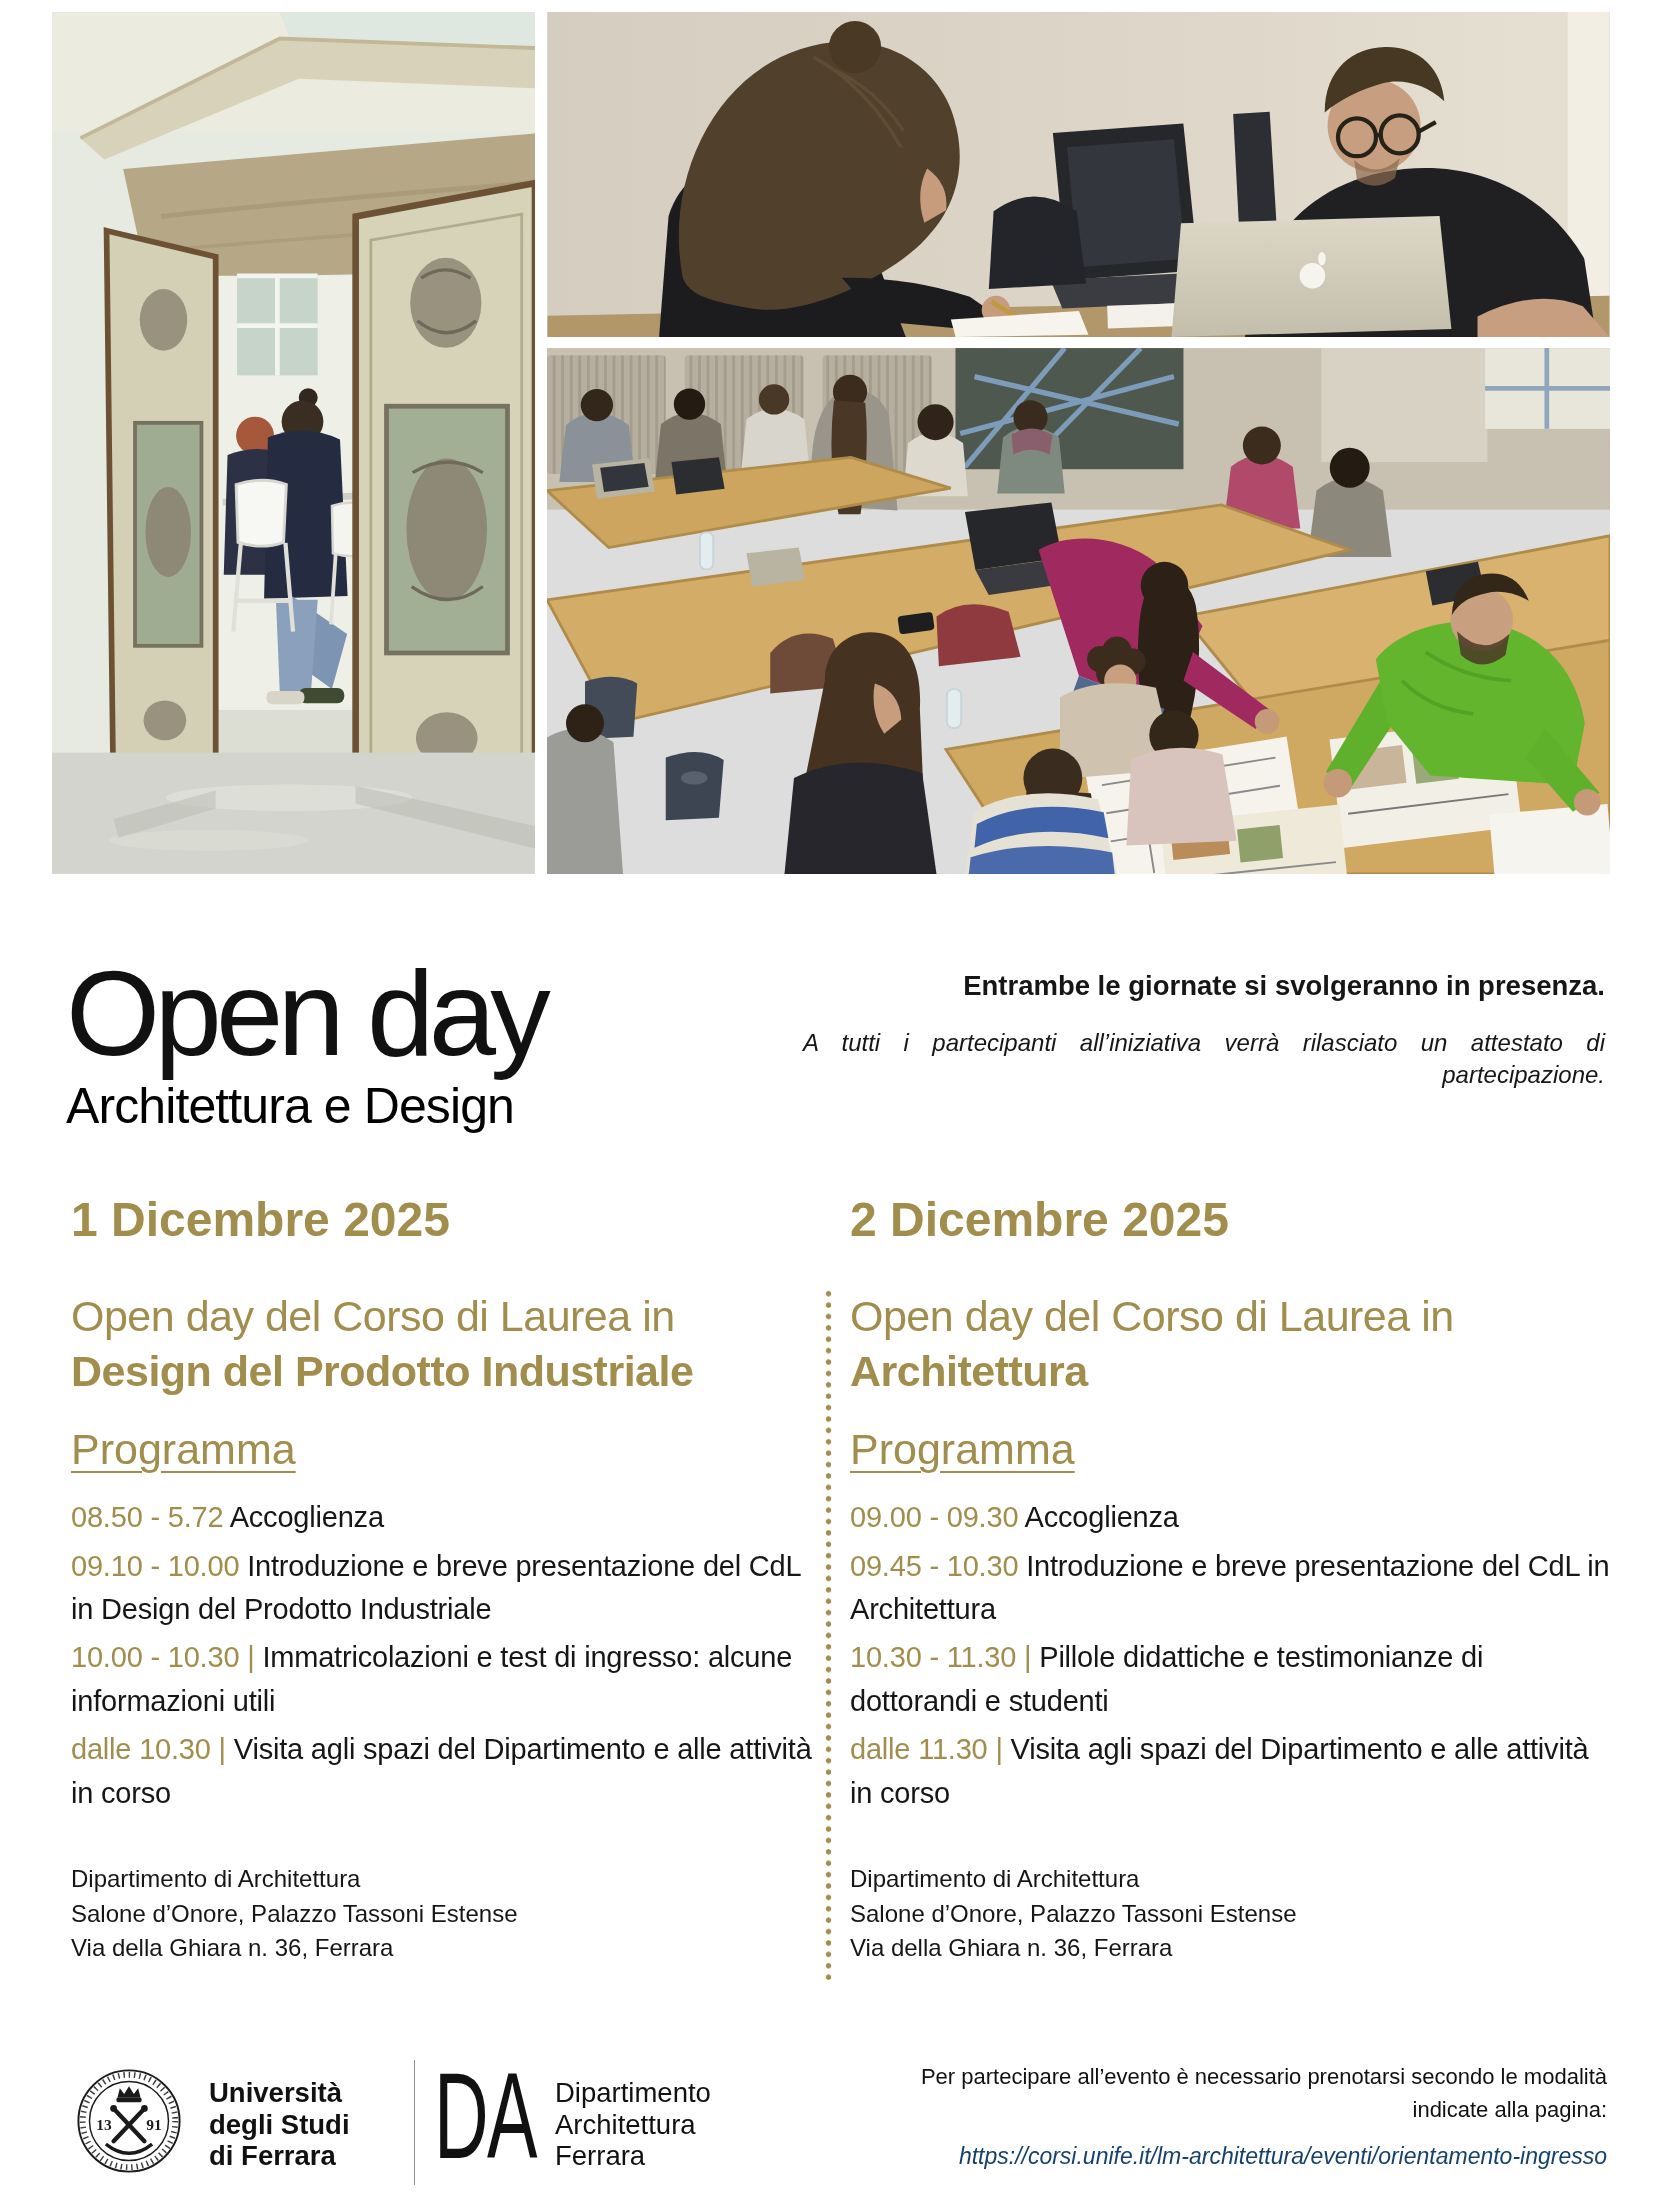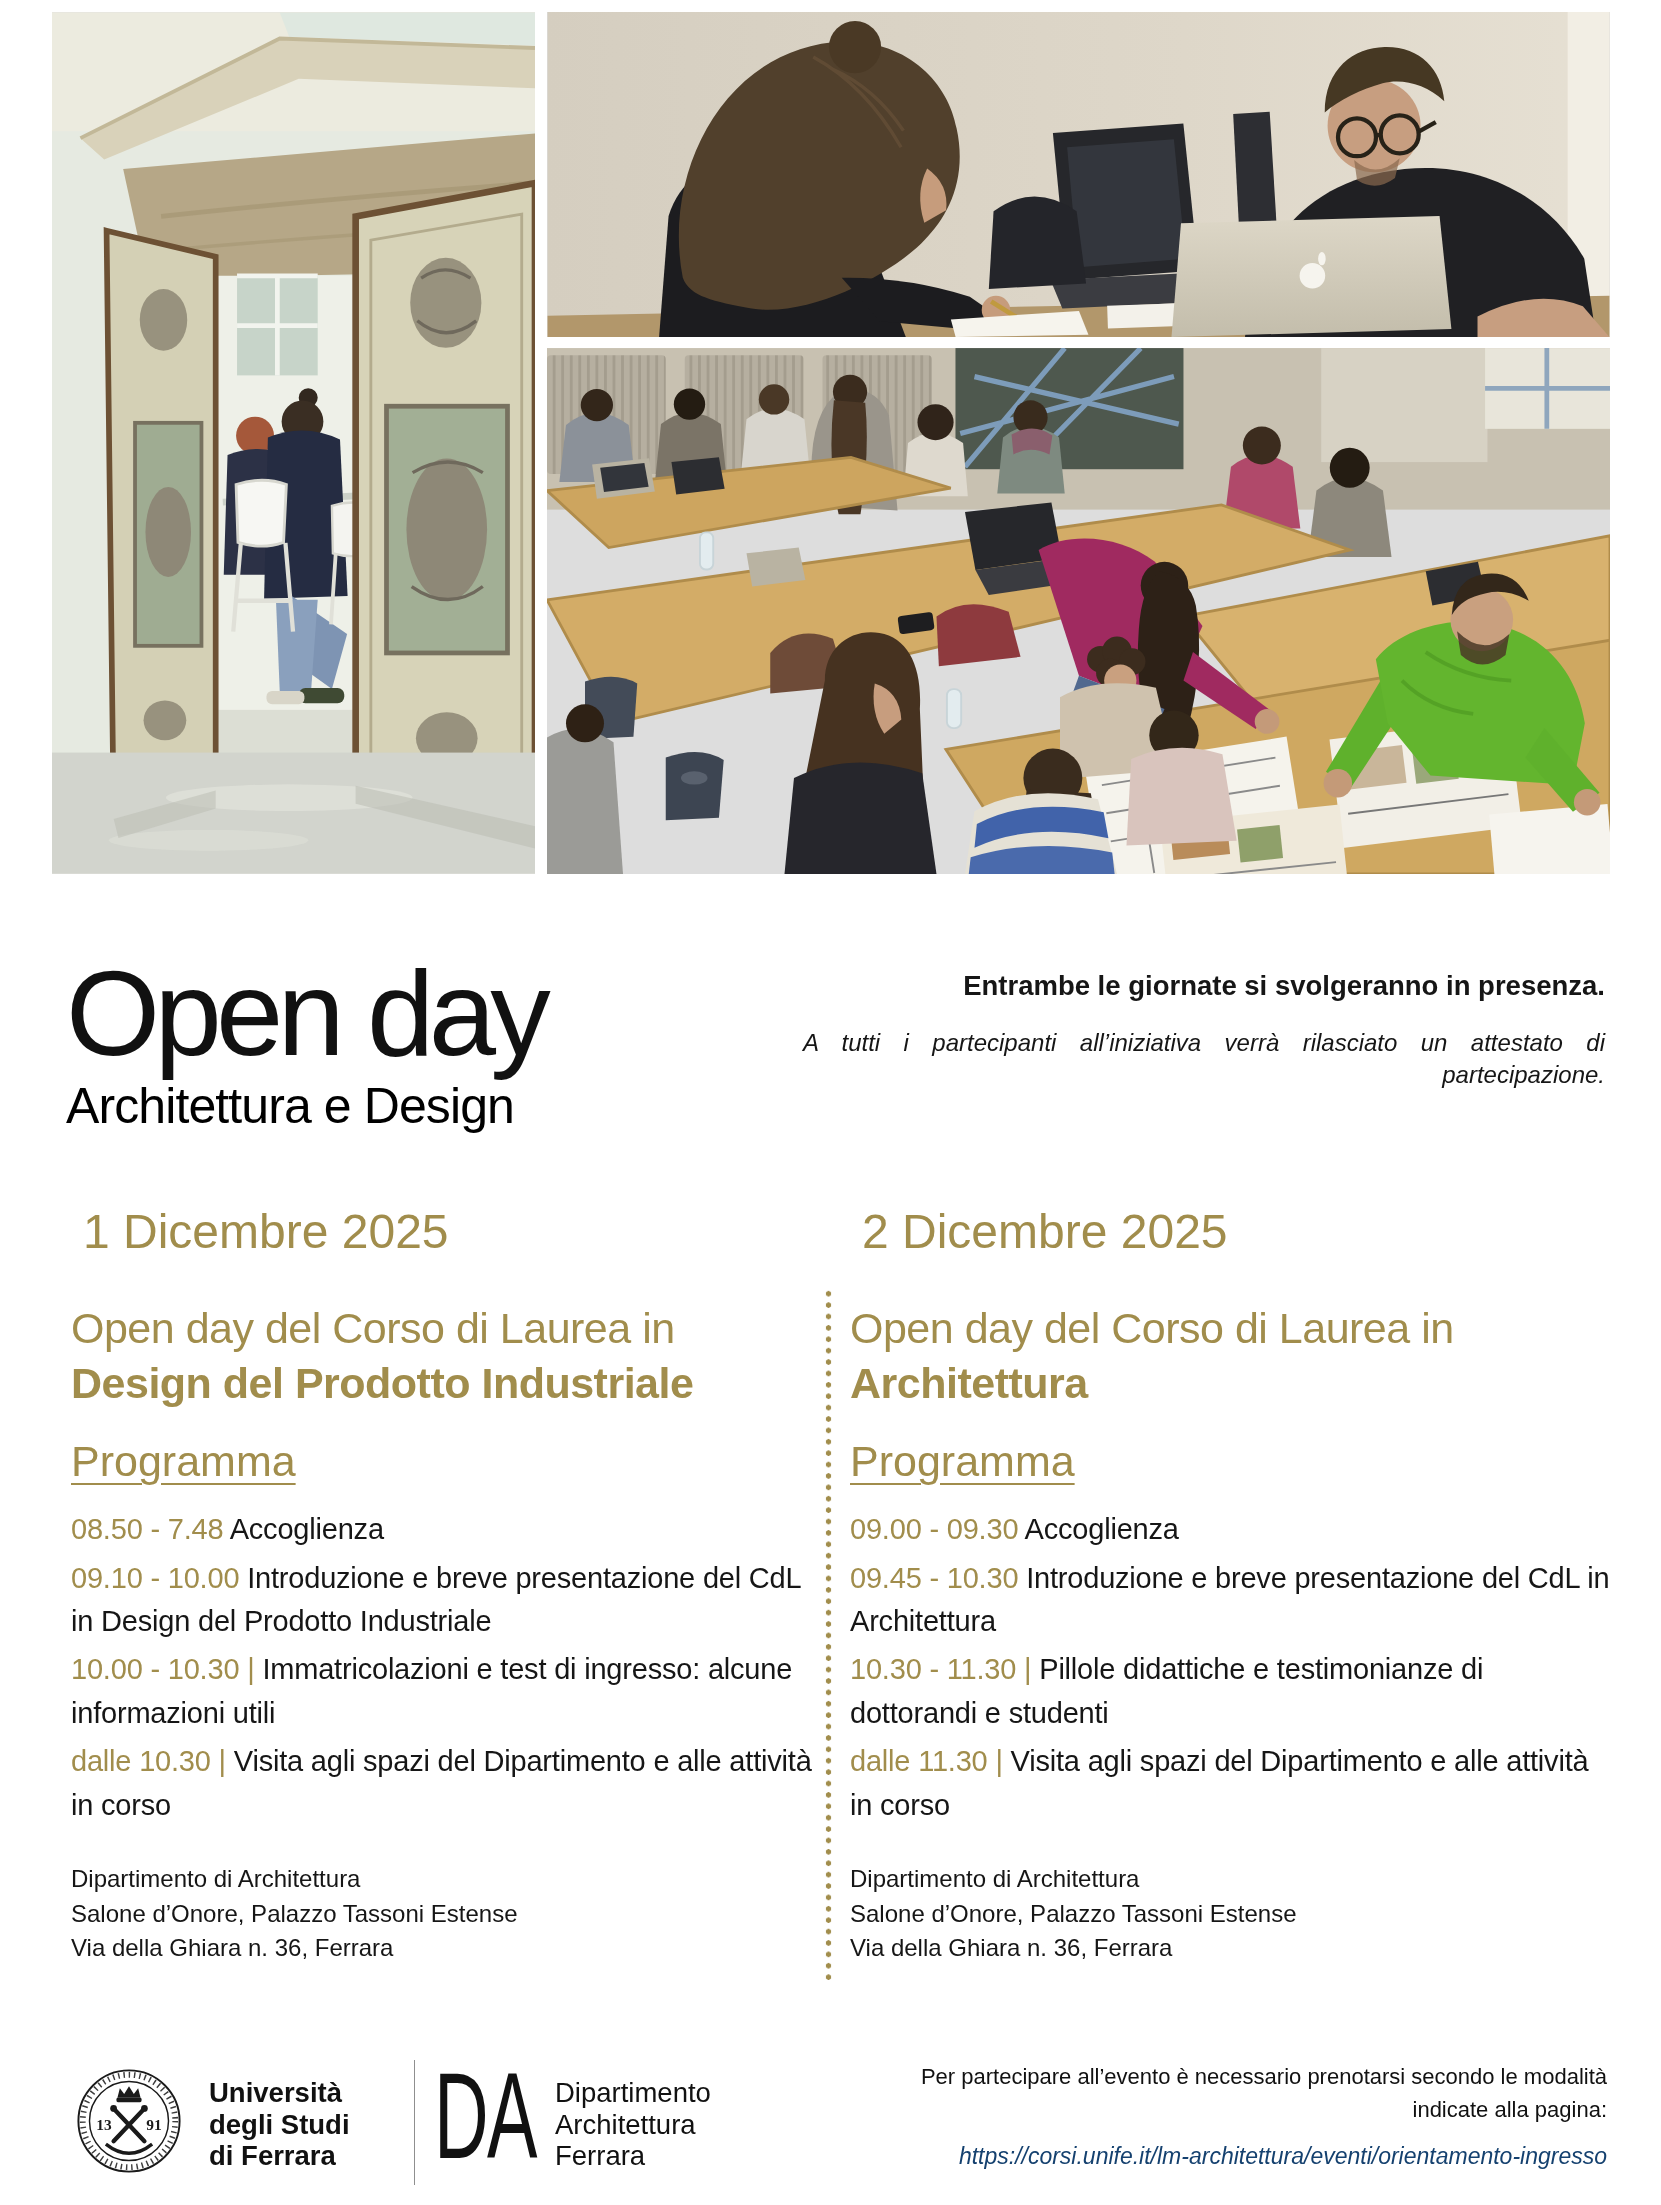--- a/index.html
+++ b/index.html
@@ -19,21 +19,21 @@
   .title-sub{font-size:50px;line-height:1.0;margin-top:8.5px;letter-spacing:-0.9px;color:#000000;}
 
   .intro-block{position:absolute;right:56px;top:969px;width:802px;text-align:right;}
   .intro-bold{font-size:27.5px;font-weight:bold;line-height:1.2;}
   .intro-italic{font-size:24px;font-style:italic;line-height:1.32;margin-top:25px;
     text-align:justify;text-align-last:right;}
 
   .col{position:absolute;top:1196px;}
   .col-left{left:71px;width:743px;}
   .col-right{left:850px;width:765px;}
-  .date-heading{font-size:48px;font-weight:normal;color:var(--gold,#a18d4c);line-height:1;margin:12px;}
+  .date-heading{font-size:48px;font-weight:bold;color:var(--gold,#a18d4c);line-height:1;margin:0;}
   .course{margin-top:45px;font-size:43px;line-height:1.29;color:var(--gold,#a18d4c);letter-spacing:-0.5px;}
   .course-name{font-weight:bold;white-space:nowrap;}
   .programma{margin-top:28.5px;font-size:43px;color:var(--gold,#a18d4c);line-height:1;
     text-decoration:underline;text-decoration-thickness:2.4px;text-underline-offset:6.6px;}
   .schedule{margin-top:25px;font-size:29px;line-height:1.5;letter-spacing:-0.2px;}
   .schedule p{margin:0 0 4.7px 0;}
   .sch-time,.sch-sep{color:var(--gold,#a18d4c);}
   .sch-text{color:#161616;}
   .address{position:absolute;top:1862px;font-size:24px;line-height:1.44;color:#161616;}
   .address-left{left:71px;width:743px;}
@@ -308,21 +308,21 @@
   </div>
 
   <div class="col col-left">
     <h2 class="date-heading">1 Dicembre 2025</h2>
     <div class="course">
       <div>Open day del Corso di Laurea in</div>
       <div class="course-name">Design del Prodotto Industriale</div>
     </div>
     <div class="programma">Programma</div>
     <div class="schedule">
-      <p><span class="sch-time">08.50 - 7.48</span> <span class="sch-sep"></span> <span class="sch-text">Accoglienza</span></p>
+      <p><span class="sch-time">08.50 - 5.72</span> <span class="sch-sep"></span> <span class="sch-text">Accoglienza</span></p>
       <p><span class="sch-time">09.10 - 10.00</span> <span class="sch-sep"></span> <span class="sch-text">Introduzione e breve presentazione del CdL in Design del Prodotto Industriale</span></p>
       <p><span class="sch-time">10.00 - 10.30</span> <span class="sch-sep">|</span> <span class="sch-text">Immatricolazioni e test di ingresso: alcune informazioni utili</span></p>
       <p><span class="sch-time">dalle 10.30</span> <span class="sch-sep">|</span> <span class="sch-text">Visita agli spazi del Dipartimento e alle attività in corso</span></p>
     </div>
   </div>
 
   <div class="col col-right">
     <h2 class="date-heading">2 Dicembre 2025</h2>
     <div class="course">
       <div>Open day del Corso di Laurea in</div>

